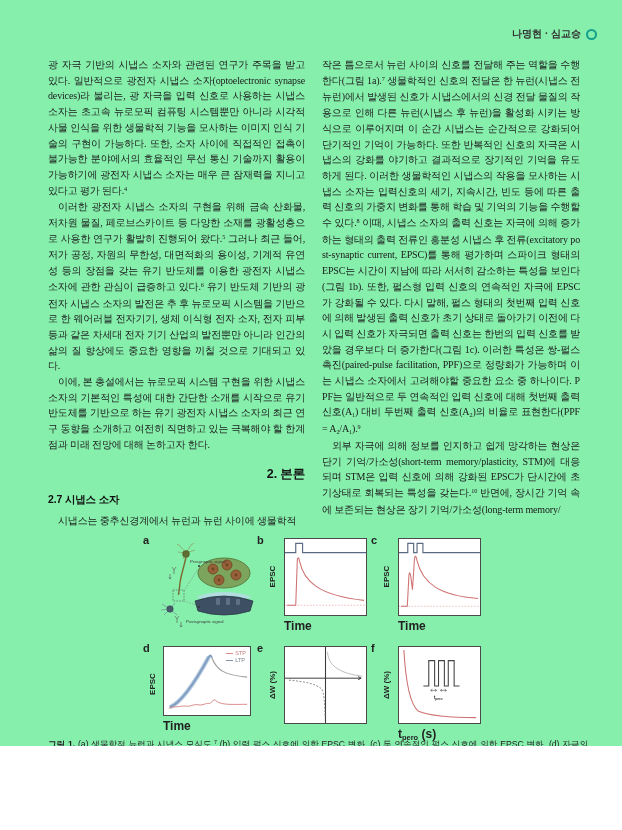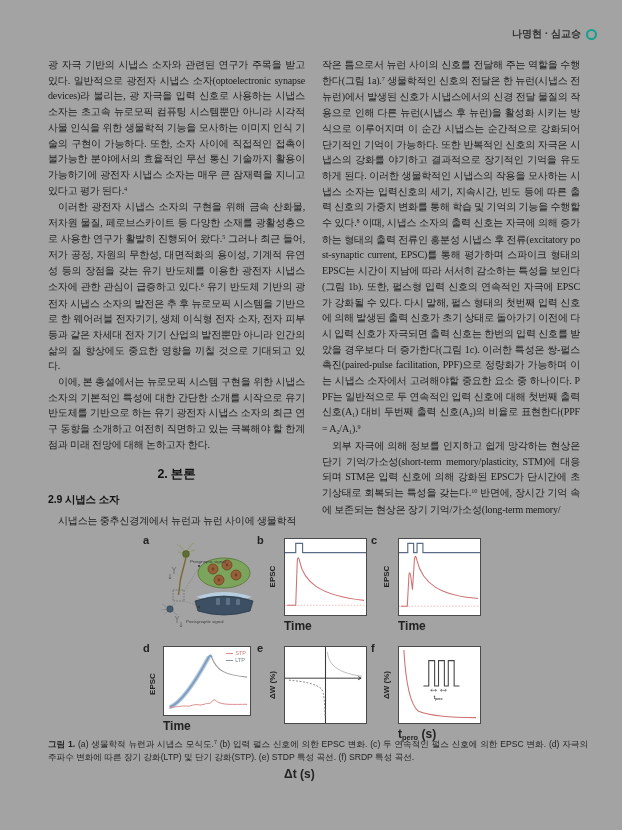--- a/index.html
+++ b/index.html
@@ -1,34 +1,34 @@
 <!DOCTYPE html>
 <html><head>
 <meta charset="utf-8">
 <style>
   html,body{margin:0;padding:0;background:#ffffff;}
-  #page{position:relative;width:622px;height:830px;background:#a3a3a3;overflow:hidden;
+  #page{position:relative;width:622px;height:746px;background:#86efac;overflow:hidden;
         font-family:"Liberation Serif","DejaVu Serif",serif;color:#1a1a1a;}
 
   
   .author-line{position:absolute;top:27px;right:25px;font-family:"Liberation Sans","DejaVu Sans",sans-serif;
                font-size:10px;font-weight:bold;color:#333;display:flex;align-items:center;gap:5px;}
   .author-ring{display:inline-block;width:7px;height:7px;border:2px solid #13a08d;border-radius:50%;}
 
   
   .col{position:absolute;top:57px;font-size:10px;line-height:15.7px;text-align:justify;
        word-break:break-all;letter-spacing:-0.15px;}
   .col p{margin:0;}
   .col p.indent{text-indent:10px;}
   sup{font-size:62%;vertical-align:baseline;position:relative;top:-0.5em;}
   sub{font-size:62%;vertical-align:baseline;position:relative;top:0.25em;}
   #left-col{left:48px;width:257px;}
   #right-col{left:322px;width:258px;}
   .sec-h1{font-family:"Liberation Sans","DejaVu Sans",sans-serif;font-weight:bold;font-size:12.5px;
-          margin:14px 0 10px 0;color:#111;text-align:center;}
+          margin:14px 0 10px 0;color:#111;text-align:right;}
   .sec-h2{font-family:"Liberation Sans","DejaVu Sans",sans-serif;font-weight:bold;font-size:10.5px;
           margin:0 0 5px 0;color:#111;text-align:left;}
 
   
   .pl{position:absolute;font-family:"Liberation Sans","DejaVu Sans",sans-serif;font-weight:bold;
       font-size:11px;color:#222;}
   .pbox{position:absolute;border:1.2px solid #4a4a4a;background:#fff;box-sizing:border-box;}
   .pbox svg{display:block;width:100%;height:100%;}
   .xlab{position:absolute;text-align:left;font-family:"Liberation Sans","DejaVu Sans",sans-serif;
         font-weight:bold;font-size:12px;color:#222;}
@@ -57,21 +57,21 @@
   <div class="author-line">
     <span>나명현 · 심교승</span>
     <span class="author-ring"></span>
   </div>
 
   <div class="col" id="left-col">
     <p>광 자극 기반의 시냅스 소자와 관련된 연구가 주목을 받고 있다. 일반적으로 광전자 시냅스 소자(optoelectronic synapse devices)라 불리는, 광 자극을 입력 신호로 사용하는 시냅스 소자는 초고속 뉴로모픽 컴퓨팅 시스템뿐만 아니라 시각적 사물 인식을 위한 생물학적 기능을 모사하는 이미지 인식 기술의 구현이 가능하다. 또한, 소자 사이에 직접적인 접촉이 불가능한 분야에서의 효율적인 무선 통신 기술까지 활용이 가능하기에 광전자 시냅스 소자는 매우 큰 잠재력을 지니고 있다고 평가 된다.<sup>4</sup></p>
     <p class="indent">이러한 광전자 시냅스 소자의 구현을 위해 금속 산화물, 저차원 물질, 페로브스카이트 등 다양한 소재를 광활성층으로 사용한 연구가 활발히 진행되어 왔다.<sup>5</sup> 그러나 최근 들어, 저가 공정, 자원의 무한성, 대면적화의 용이성, 기계적 유연성 등의 장점을 갖는 유기 반도체를 이용한 광전자 시냅스 소자에 관한 관심이 급증하고 있다.<sup>6</sup> 유기 반도체 기반의 광전자 시냅스 소자의 발전은 추 후 뉴로모픽 시스템을 기반으로 한 웨어러블 전자기기, 생체 이식형 전자 소자, 전자 피부 등과 같은 차세대 전자 기기 산업의 발전뿐만 아니라 인간의 삶의 질 향상에도 중요한 영향을 끼칠 것으로 기대되고 있다.</p>
     <p class="indent">이에, 본 총설에서는 뉴로모픽 시스템 구현을 위한 시냅스 소자의 기본적인 특성에 대한 간단한 소개를 시작으로 유기 반도체를 기반으로 하는 유기 광전자 시냅스 소자의 최근 연구 동향을 소개하고 여전히 직면하고 있는 극복해야 할 한계점과 미래 전망에 대해 논하고자 한다.</p>
     <h1 class="sec-h1">2. 본론</h1>
-    <h2 class="sec-h2">2.9 시냅스 소자</h2>
+    <h2 class="sec-h2">2.7 시냅스 소자</h2>
     <p class="indent">시냅스는 중추신경계에서 뉴런과 뉴런 사이에 생물학적</p>
   </div>
 
   <div class="col" id="right-col">
     <p>작은 틈으로서 뉴런 사이의 신호를 전달해 주는 역할을 수행한다(그림 1a).<sup>7</sup> 생물학적인 신호의 전달은 한 뉴런(시냅스 전 뉴런)에서 발생된 신호가 시냅스에서의 신경 전달 물질의 작용으로 인해 다른 뉴런(시냅스 후 뉴런)을 활성화 시키는 방식으로 이루어지며 이 순간 시냅스는 순간적으로 강화되어 단기적인 기억이 가능하다. 또한 반복적인 신호의 자극은 시냅스의 강화를 야기하고 결과적으로 장기적인 기억을 유도하게 된다. 이러한 생물학적인 시냅스의 작용을 모사하는 시냅스 소자는 입력신호의 세기, 지속시간, 빈도 등에 따른 출력 신호의 가중치 변화를 통해 학습 및 기억의 기능을 수행할 수 있다.<sup>8</sup> 이때, 시냅스 소자의 출력 신호는 자극에 의해 증가하는 형태의 출력 전류인 흥분성 시냅스 후 전류(excitatory post-synaptic current, EPSC)를 통해 평가하며 스파이크 형태의 EPSC는 시간이 지남에 따라 서서히 감소하는 특성을 보인다(그림 1b). 또한, 펄스형 입력 신호의 연속적인 자극에 EPSC가 강화될 수 있다. 다시 말해, 펄스 형태의 첫번째 입력 신호에 의해 발생된 출력 신호가 초기 상태로 돌아가기 이전에 다시 입력 신호가 자극되면 출력 신호는 한번의 입력 신호를 받았을 경우보다 더 증가한다(그림 1c). 이러한 특성은 쌍-펄스 촉진(paired-pulse facilitation, PPF)으로 정량화가 가능하며 이는 시냅스 소자에서 고려해야할 중요한 요소 중 하나이다. PPF는 일반적으로 두 연속적인 입력 신호에 대해 첫번째 출력 신호(A<sub>1</sub>) 대비 두번째 출력 신호(A<sub>2</sub>)의 비율로 표현한다(PPF = A<sub>2</sub>/A<sub>1</sub>).<sup>9</sup></p>
     <p class="indent">외부 자극에 의해 정보를 인지하고 쉽게 망각하는 현상은 단기 기억/가소성(short-term memory/plasticity, STM)에 대응되며 STM은 입력 신호에 의해 강화된 EPSC가 단시간에 초기상태로 회복되는 특성을 갖는다.<sup>10</sup> 반면에, 장시간 기억 속에 보존되는 현상은 장기 기억/가소성(long-term memory/</p>
   </div>
 
   <div>
 

